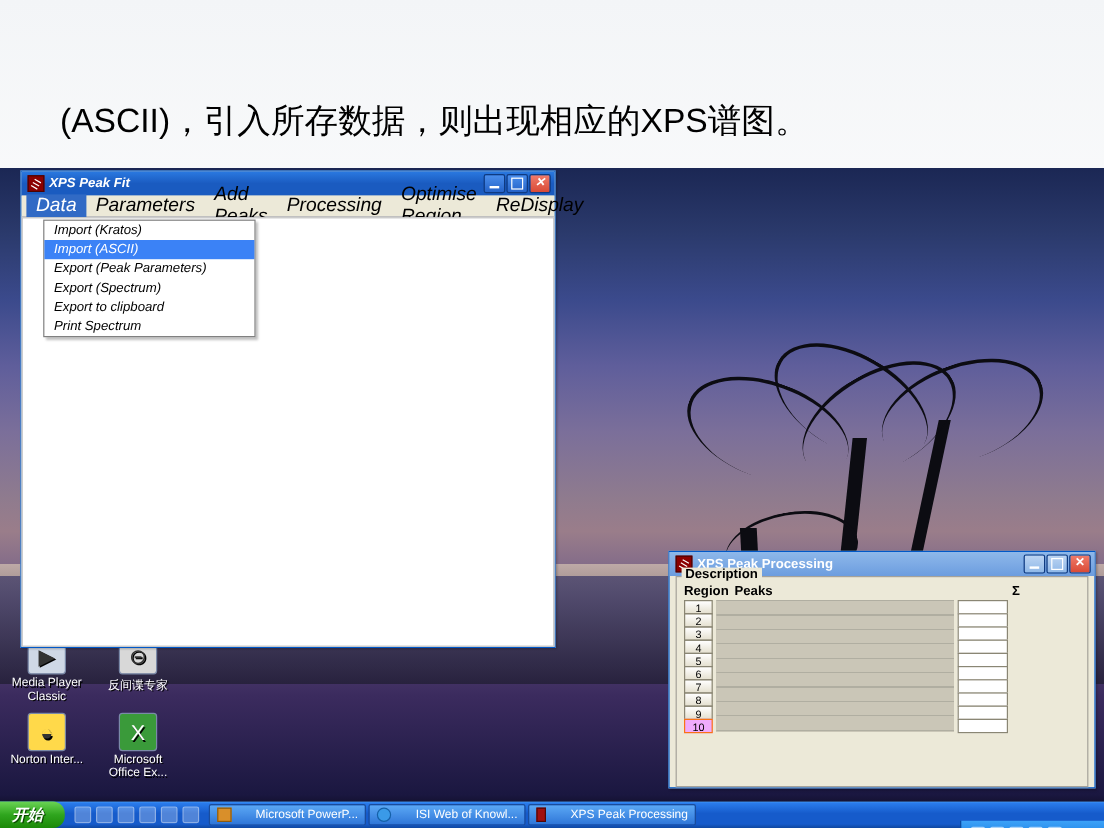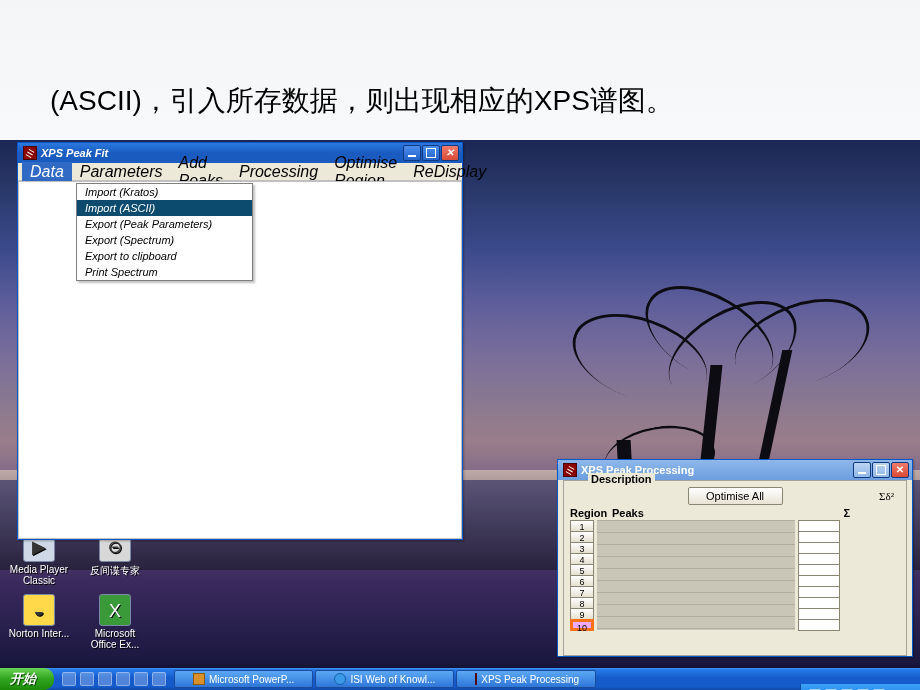--- a/index.html
+++ b/index.html
@@ -157,29 +157,28 @@
     margin: 0;
   }
   .dropdown {
     position: absolute;
     left: 18px; top: 40px;
     width: 177px;
     background: #fff;
     border: 1px solid #808080;
     box-shadow: 2px 2px 2px rgba(0,0,0,0.25);
     font-size: 11px;
-    margin-left: 40px;
   }
   .dropdown-item {
     padding: 2px 8px;
     color: #000;
     white-space: nowrap;
   }
   .dropdown-item.selected {
-    background: #0c4a6e;
+    background: #3b82f6;
     color: #fff;
   }
 
   
   .win-proc { left: 557px; top: 319px; width: 356px; height: 198px; }
   .proc-toolbar {
     display:flex; gap:6px; padding: 5px 6px;
     background: #ece9d8;
     align-items: center;
     font-size:11px;
@@ -200,21 +199,21 @@
     border: 1px solid #a5a29a;
     position: relative;
     padding: 6px 6px 2px 6px;
     background:#ece9d8;
     flex:1;
     display:flex;
     flex-direction:column;
   }
   .group-title {
     position: absolute;
-    left: 24px; top: -8px;
+    left: 4px; top: -8px;
     background: #ece9d8;
     font-size: 11px;
     font-weight: bold;
     padding: 0 3px;
   }
   .opt-row{display:flex;justify-content:center;margin-bottom:2px;align-items:center;position:relative;}
   .deltasq{position:absolute;right:6px;font-size:11px;font-family:serif;}
   .col-headers{display:flex;font-size:11px;font-weight:bold;gap:6px;}
   .ch1{width:36px;text-align:center;}
   .ch2{width:140px;text-align:left;}
@@ -223,21 +222,21 @@
     flex:1;display:flex;gap:3px;margin-top:1px;
   }
   .rowhdrs{display:flex;flex-direction:column;}
   .rowhdr{
     width:24px;height:12px;
     background:linear-gradient(#fff,#e5e1d0);
     border:1px solid #8a8674;
     font-size:9px;text-align:center;line-height:12px;
     margin-bottom:-1px;
   }
-  .rowhdr.sel{background:#f0abfc;border:3px solid #f97316;}
+  .rowhdr.sel{background:#f0abfc;border:1px solid #f97316;}
   .grid{
     width:198px;height:110px;
     background: repeating-linear-gradient(#b0aea1 0, #b0aea1 1px, #cac6b7 1px, #cac6b7 12px),
                 repeating-linear-gradient(90deg,#b0aea1 0,#b0aea1 1px,#cac6b7 1px,#cac6b7 25px);
   }
   .deltabox{display:flex;flex-direction:column;}
   .dcell{
     width:42px;height:12px;border:1px solid #8a8674;background:#fff;margin-bottom:-1px;
   }
 
@@ -263,22 +262,22 @@
     border-radius: 0 10px 10px 0;
     margin-right: 4px;
     text-shadow: 1px 1px 0 #0a4a00;
   }
   .ql{display:flex;gap:4px;padding:0 4px;align-items:center;}
   .ql-item{display:block;width:14px;height:14px;background:rgba(255,255,255,0.25);border:1px solid rgba(255,255,255,0.35);border-radius:2px;}
   .tasks{display:flex;gap:2px;flex:1;overflow:hidden;padding:0 4px;align-items:center;}
   .task-btn{
     height:18px;background:linear-gradient(#5ba8f5,#2f76d8);
     border:1px solid #1a4c9c;border-radius:2px;
-    display:flex;align-items:center;gap:4px;
-    padding:0 18px;min-width:120px;max-width:140px;
+    display:flex;align-items:center;gap:20px;
+    padding:0 6px;min-width:120px;max-width:140px;
     color:#fff;font-size:10px;overflow:hidden;white-space:nowrap;
   }
   .task-btn .tico{width:12px;height:12px;background:#d98f2a;border:1px solid #8b5a0f;}
   .task-btn .tico.blue{background:#3a9ae8;border-color:#1560a8;border-radius:50%;}
   .task-btn .tico.red{background:#a01010;border-color:#500808;}
   .tray{
     height:22px;padding:0 6px 0 8px;display:flex;align-items:center;gap:4px;
     background:linear-gradient(to bottom,#3ca2f8,#0f6ed8);
     border-left:1px solid #0a4aa0;
     font-size:10px;
@@ -359,24 +358,20 @@
       <span>XPS Peak Processing</span>
       <span class="tb-space"></span>
       <span class="tb-btns">
         <span class="tb-btn tb-min" style="background:linear-gradient(#bcd4f2,#8fb8e8);"></span>
         <span class="tb-btn tb-max" style="background:linear-gradient(#bcd4f2,#8fb8e8);"></span>
         <span class="tb-btn close tb-close"></span>
       </span>
     </div>
     <div class="group-frame">
       <div class="group-title">Description</div>
-      <div class="opt-row">
-        <span class="btn wide">Optimise All</span>
-        <span class="deltasq">Σδ²</span>
-      </div>
       <div class="col-headers">
         <span class="ch1">Region</span>
         <span class="ch2">Peaks</span>
         <span class="ch3" style="margin-left:auto;margin-right:50px;">Σ</span>
       </div>
       <div class="grid-area">
         <div class="rowhdrs">
           <div class="rowhdr">1</div>
           <div class="rowhdr">2</div>
           <div class="rowhdr">3</div>

